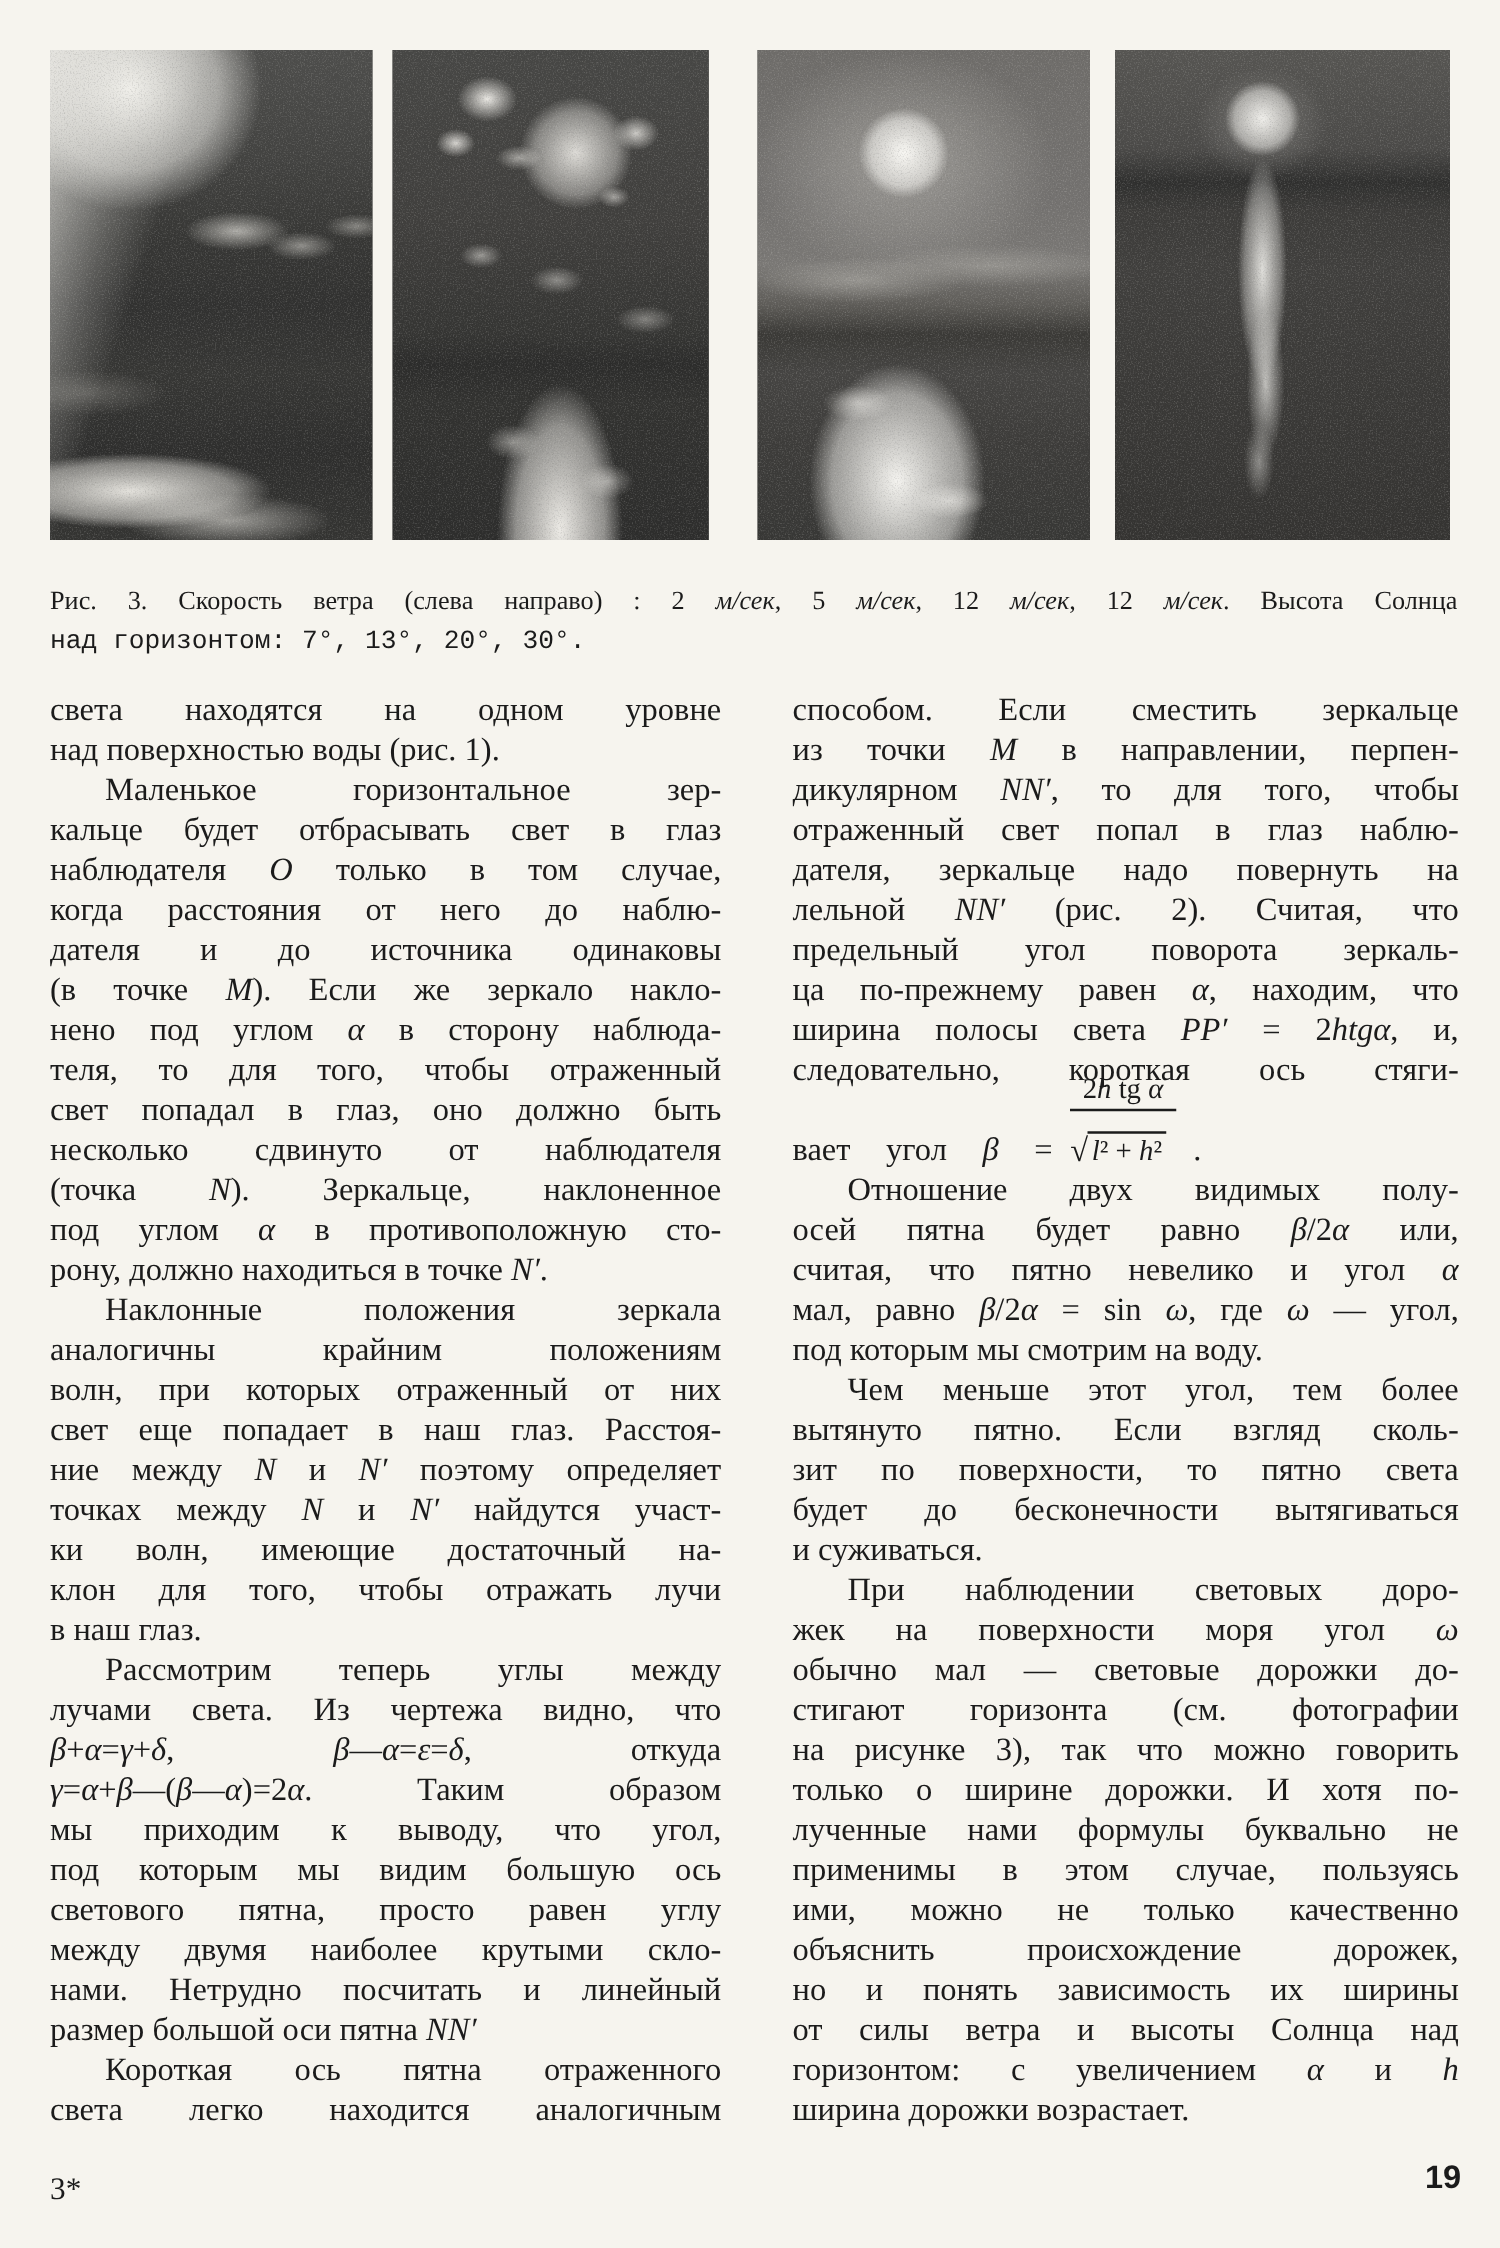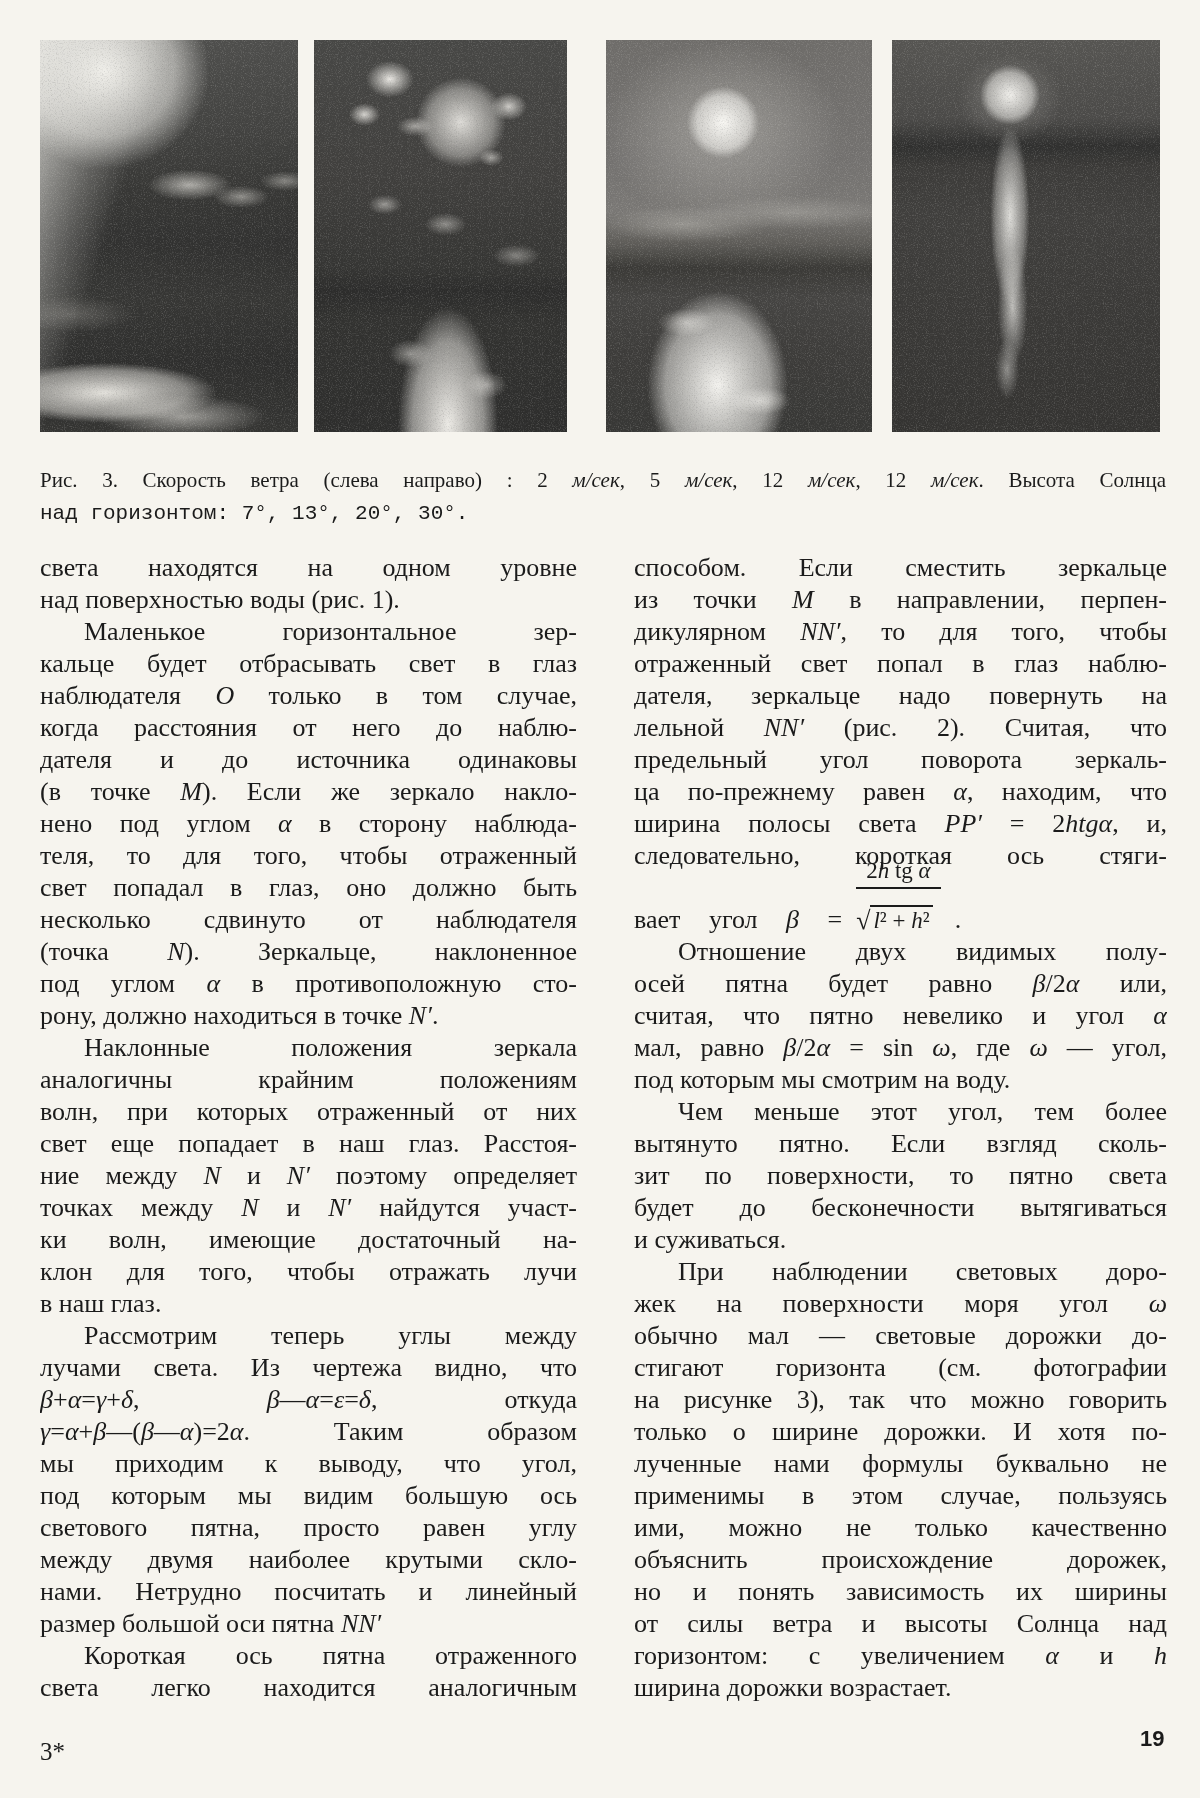--- a/index.html
+++ b/index.html
@@ -77,21 +77,21 @@
   .formula{height:64px;display:flex;align-items:flex-end;text-align:left;text-align-last:left;overflow:visible;}
   .fpre{word-spacing:22px;}
   .frac{display:inline-block;text-align:center;margin:0 6px 0 14px;font-size:23px;line-height:1.2;vertical-align:middle;}
   .num{display:block;border-bottom:2px solid #1b1b1b;padding:0 10px 2px;margin-top:32px;}
   .den{display:block;padding-top:16px;white-space:nowrap;}
   .rt{font-size:26px;vertical-align:top;}
   .ovl{border-top:2px solid #1b1b1b;display:inline-block;padding:0 3px;}
   .fsuf{margin-left:8px;}
   
   .foot-left{position:absolute;left:40px;top:1738px;font-size:25px;}
-  .page-num{position:absolute;left:1140px;top:1726px;font-size:22px;font-weight:bold;font-family:"Liberation Sans","DejaVu Sans",sans-serif;}
+  .page-num{position:absolute;left:1140px;top:1726px;font-size:26px;font-weight:bold;font-family:"Liberation Sans","DejaVu Sans",sans-serif;}
 </style>
 </head>
 <body>
 
 <svg width="0" height="0" style="position:absolute" aria-hidden="true">
   <defs>
     <filter id="grainL" x="0" y="0" width="100%" height="100%">
       <feTurbulence type="fractalNoise" baseFrequency="0.9" numOctaves="2" seed="3" stitchTiles="stitch"></feTurbulence>
       <feColorMatrix type="matrix" values="0 0 0 0 0.82  0 0 0 0 0.81  0 0 0 0 0.78  1.1 0 0 0 -0.55"></feColorMatrix>
     </filter>

